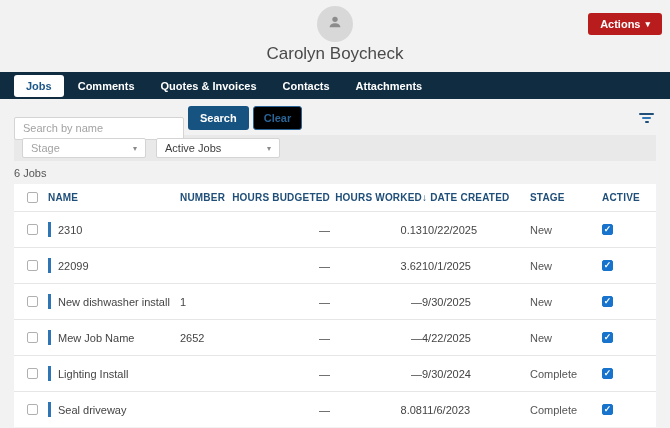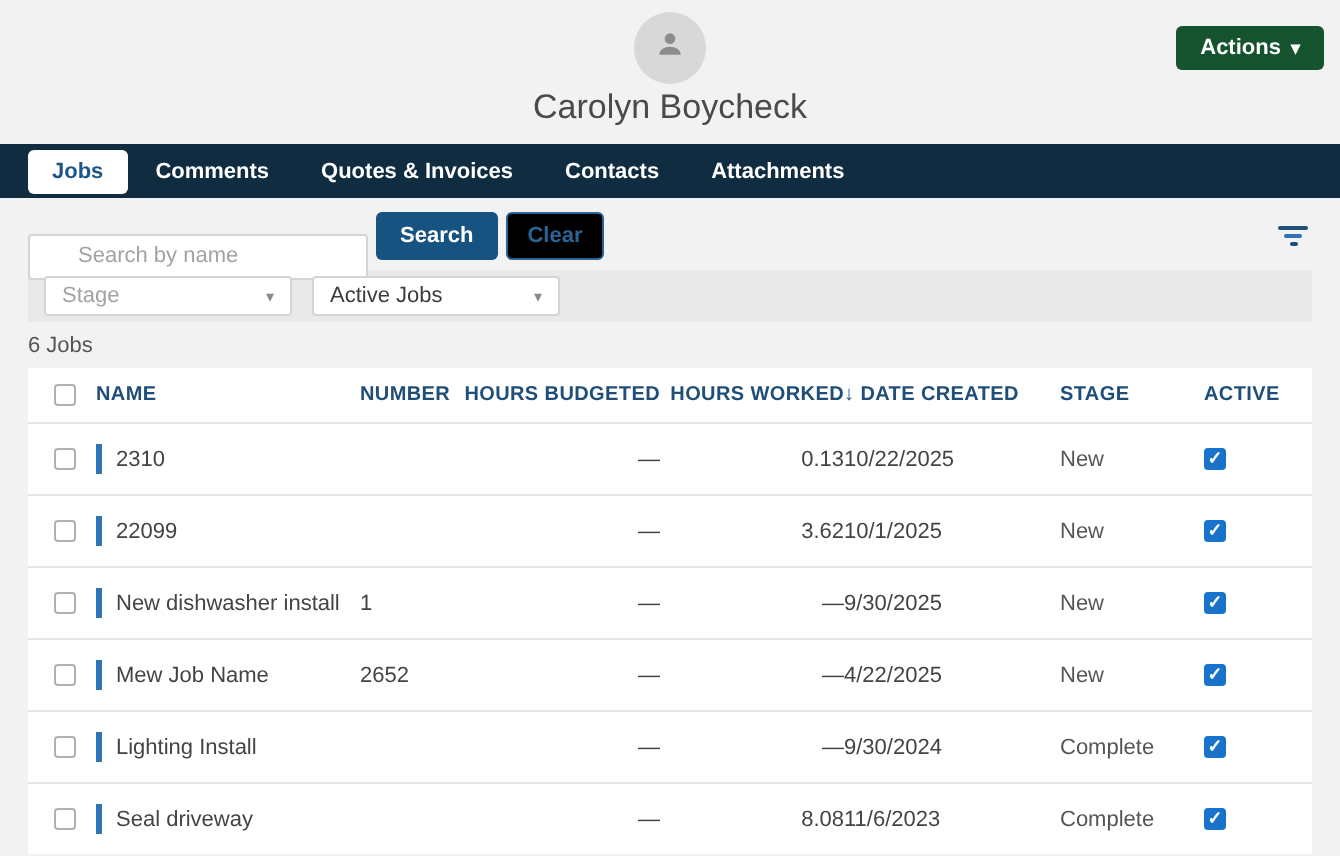--- a/index.html
+++ b/index.html
@@ -14,21 +14,21 @@
   
   .top-header { height: 66px; position: relative; text-align: center; }
   .avatar {
     width: 36px; height: 36px; border-radius: 50%;
     background: #d8d8d8; margin: 6px auto 2px;
     display: flex; align-items: center; justify-content: center;
   }
   .profile-name { font-size: 17px; color: #4a4a4a; font-weight: 400; }
   .actions-btn {
     position: absolute; top: 7px; right: 8px;
-    background: #14532d; color: #fff;
+    background: #b91c1c; color: #fff;
     font-size: 11px; font-weight: bold;
     font-family: "Liberation Sans", sans-serif;
     border: none; border-radius: 3px;
     padding: 5px 12px; cursor: pointer;
     display: flex; align-items: center; gap: 5px;
   }
   .actions-btn .caret { font-size: 9px; line-height: 1; }
 
   
   .tab-bar {
@@ -43,21 +43,21 @@
   }
   .tab.active { background: #fff; color: #1b5688; }
 
   
   .content { padding: 0 14px; }
 
   .search-row { display: flex; align-items: center; margin-top: 7px; height: 24px; }
   .search-input {
     width: 170px; height: 23px;
     border: 1px solid #d4d4d4; border-radius: 2px;
-    padding: 0 24px; font-size: 11px; color: #444;
+    padding: 0 8px; font-size: 11px; color: #444;
     font-family: "Liberation Sans", sans-serif;
     outline: none;
     margin-top: 20px;
   }
   .search-input::placeholder { color: #a3a3a3; }
   .search-btn {
     margin-left: 4px; height: 24px;
     background: #175381; color: #fff;
     font-weight: bold; font-size: 11px;
     font-family: "Liberation Sans", sans-serif;

